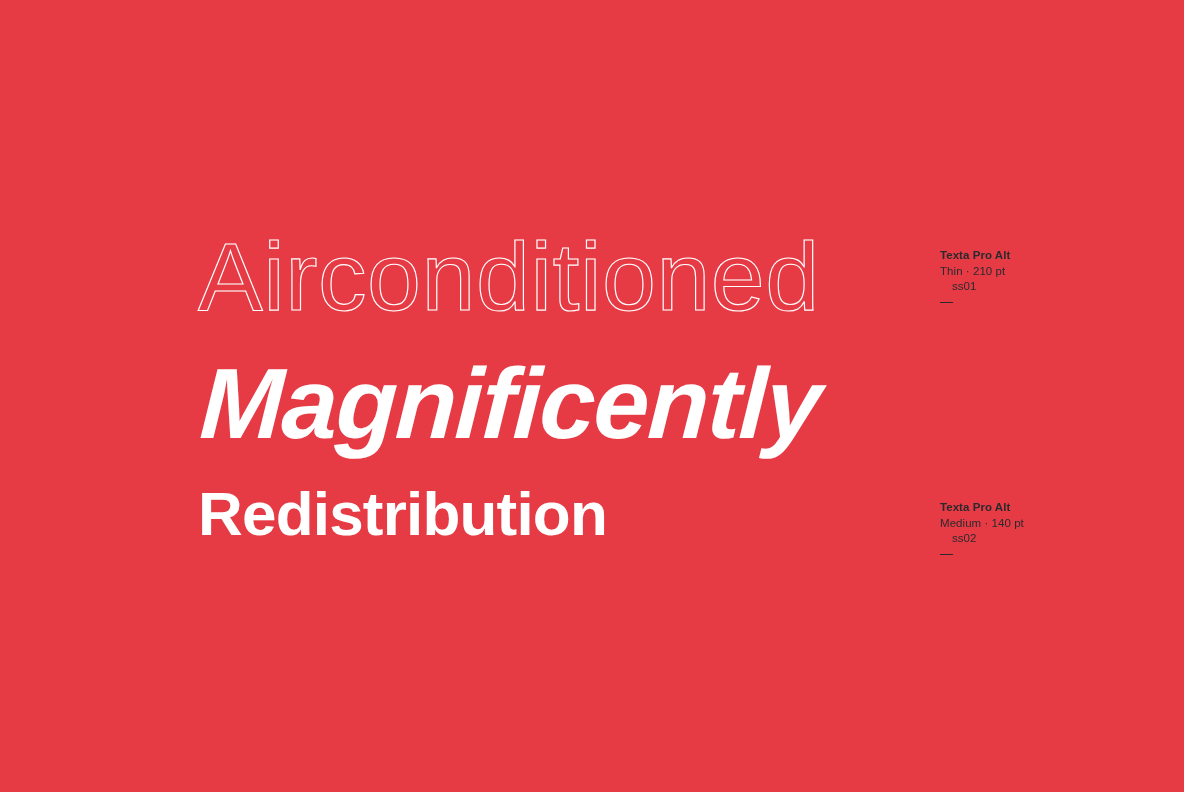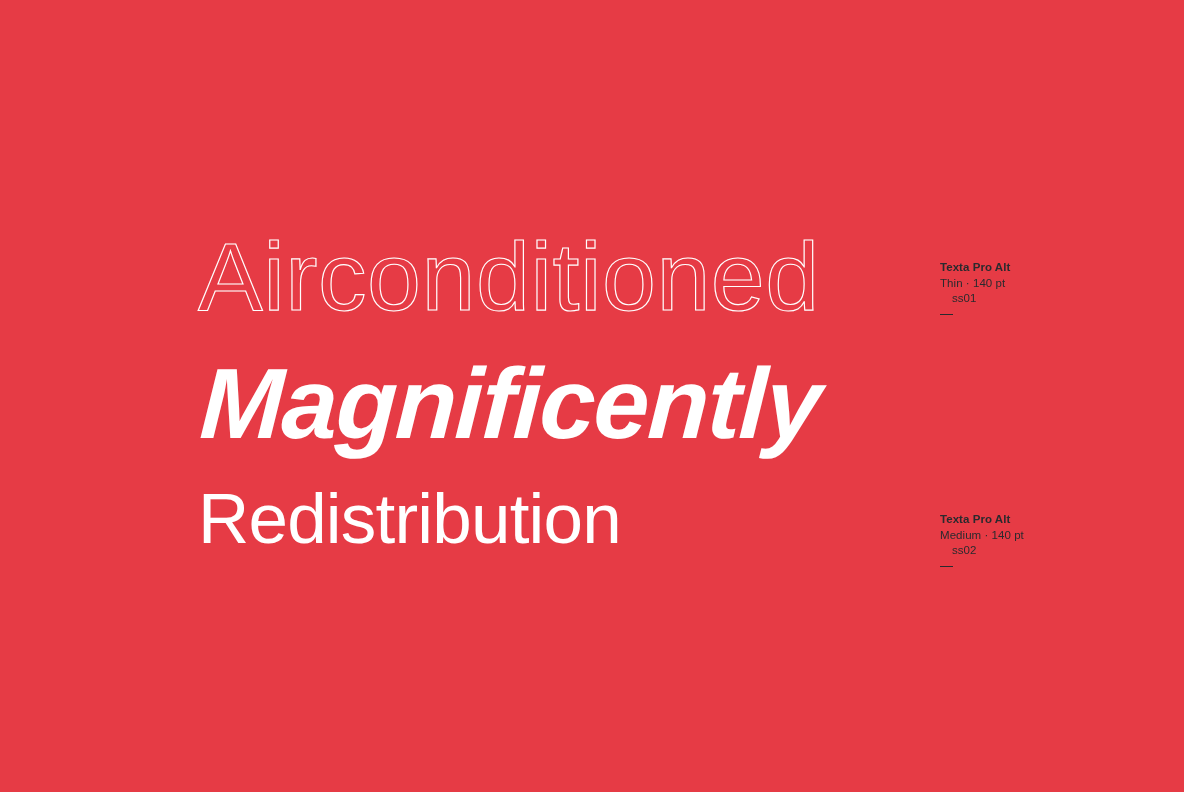--- a/index.html
+++ b/index.html
@@ -59,22 +59,22 @@
     font-weight: 700;
     font-style: italic;
     letter-spacing: -1.5px;
     transform: skewX(-3deg);
     transform-origin: left bottom;
   }
 
   
   .specimen-line.medium {
     top: 478px;
-    font-size: 71px;
-    font-weight: 400;
+    font-size: 62px;
+    font-weight: 700;
     letter-spacing: -0.8px;
   }
 
   
 
   .annotations {
     position: absolute;
     left: 940px;
     top: 0;
     width: 180px;
@@ -90,21 +90,20 @@
     line-height: 15.5px;
   }
 
   .annotation-block.block-1 { top: 248px; }
   .annotation-block.block-2 { top: 373px; }
   .annotation-block.block-3 { top: 500px; }
 
   .annotation-family {
     font-weight: 700;
     letter-spacing: 0.05px;
-    margin-top: 12px;
   }
 
   .annotation-detail {
     font-weight: 400;
     letter-spacing: 0.05px;
   }
 
   .annotation-feature {
     font-weight: 400;
     letter-spacing: 0.05px;
@@ -126,21 +125,21 @@
   <div class="specimen-stack">
     <div class="specimen-line thin">Airconditioned</div>
     <div class="specimen-line heavy-italic">Magnificently</div>
     <div class="specimen-line medium">Redistribution</div>
   </div>
 
   <div class="annotations">
 
     <div class="annotation-block block-1">
       <div class="annotation-family">Texta Pro Alt</div>
-      <div class="annotation-detail">Thin · 140 pt</div>
+      <div class="annotation-detail">Thin · 210 pt</div>
       <div class="annotation-feature">ss01</div>
       <div class="annotation-rule"></div>
     </div>
 
 
     <div class="annotation-block block-3">
       <div class="annotation-family">Texta Pro Alt</div>
       <div class="annotation-detail">Medium · 140 pt</div>
       <div class="annotation-feature">ss02</div>
       <div class="annotation-rule"></div>

